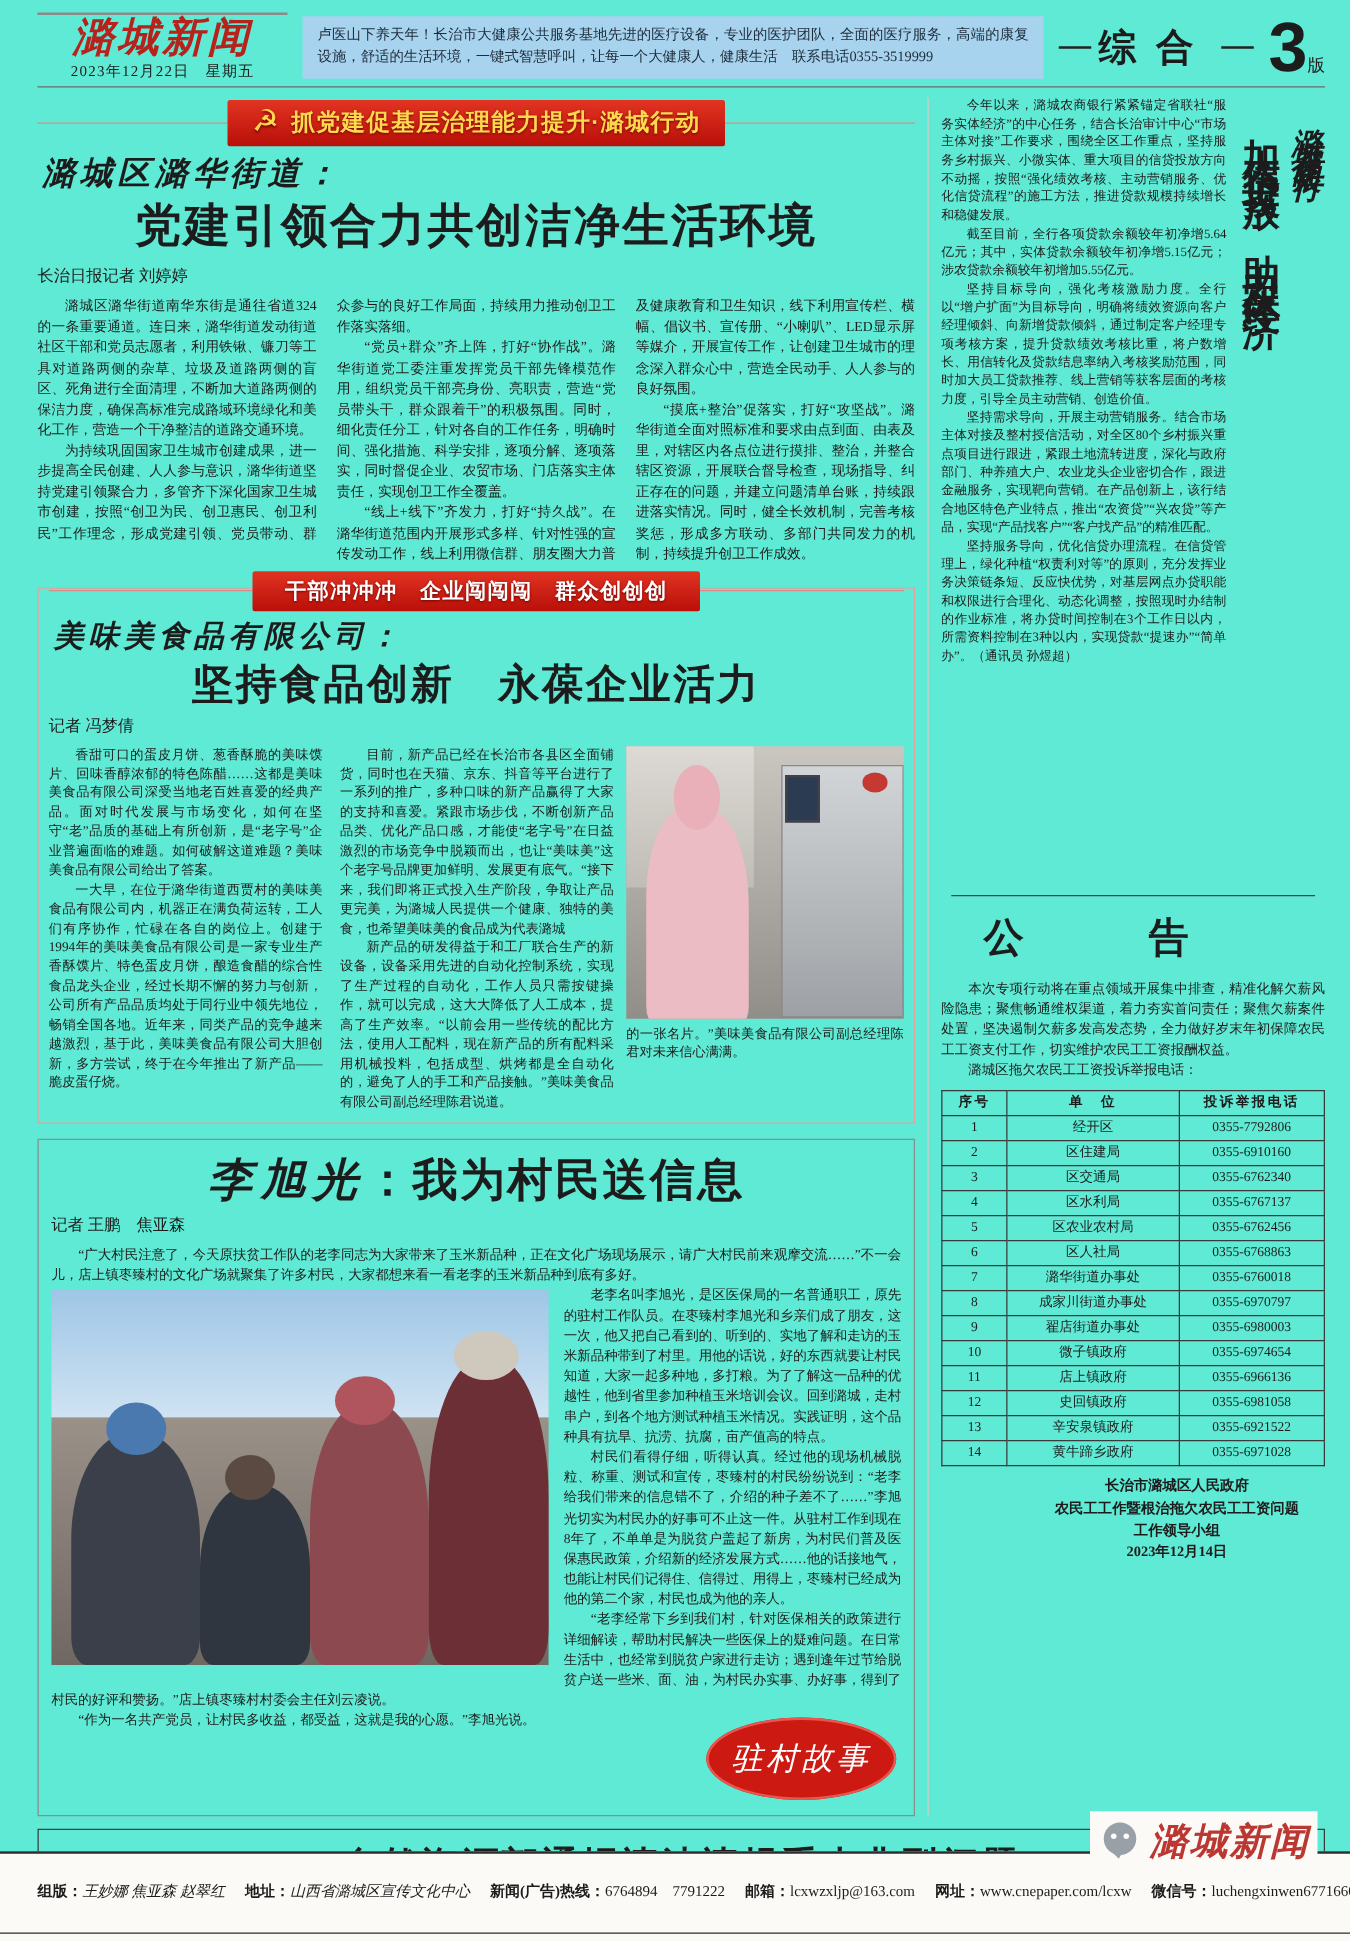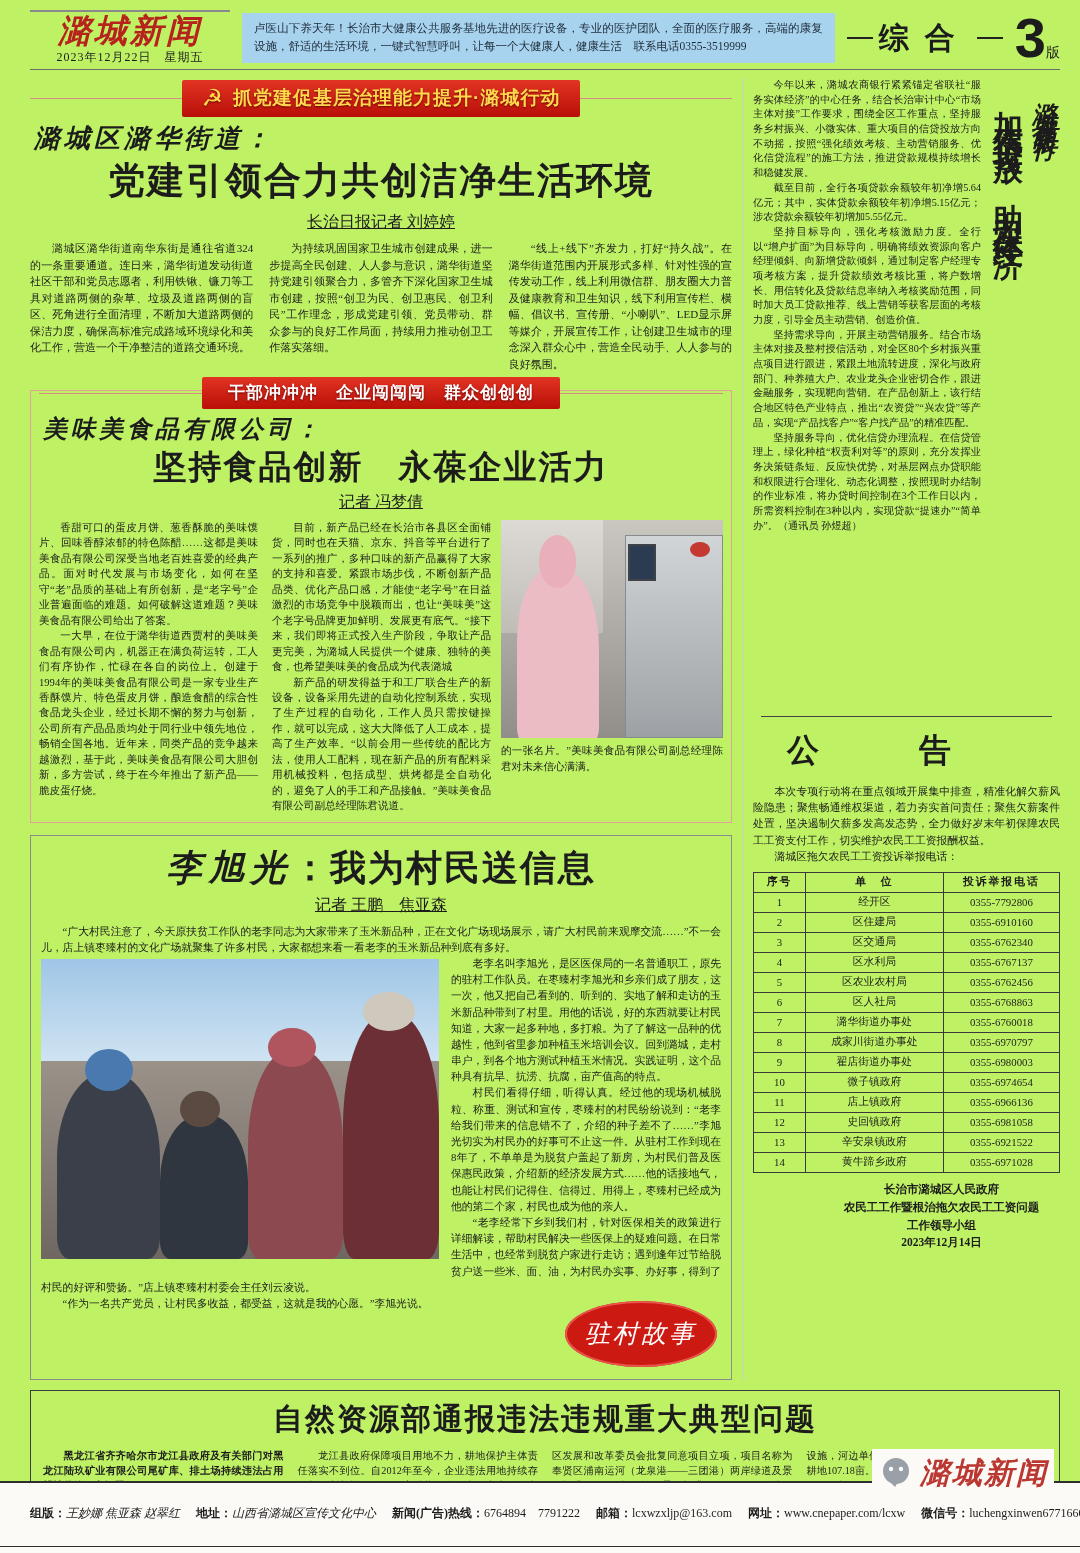--- a/index.html
+++ b/index.html
@@ -1,18 +1,18 @@
 <!DOCTYPE html>
 <html><head>
 <meta charset="utf-8">
 <style>
   * { box-sizing: border-box; margin: 0; padding: 0; }
   html,body { background:#e6e4e0; }
   body { font-family:"Liberation Serif","DejaVu Serif",serif; color:#1c1c1c; }
-  .page { position:relative; width:1080px; height:1553px; margin:0 auto; background:#bef264;
+  .page { position:relative; width:1080px; height:1553px; margin:0 auto; background:#5eead4;
           padding:10px 20px 17px 30px; overflow:hidden; }
 
   
   .masthead { display:flex; align-items:center; gap:12px; height:56px; }
   .logo-block { width:200px; text-align:center; border-top:2px solid #8a8a8a; padding-top:2px; }
   .paper-logo { color:#b5231c; font-size:33px; font-weight:bold; font-style:italic; letter-spacing:3px; line-height:1.05; }
   .date-line { font-size:12px; letter-spacing:1px; margin-top:1px; }
   .ad-box { flex:1; background:#a8d3ee; color:#1d2b3a; font-size:11.5px; line-height:1.55;
             padding:5px 12px; height:50px; display:flex; align-items:center; text-align:justify; }
   .section-block { display:flex; align-items:center; gap:6px; }
@@ -38,21 +38,21 @@
             display:flex; align-items:center; gap:9px; text-shadow:0 1px 2px #6e0500; }
   .banner.small { font-size:17px; color:#fff; padding:4px 26px 5px; }
   .emblem { font-size:24px; line-height:1; color:#ffd84d; }
   .kicker { font-size:26px; font-weight:bold; font-style:italic; letter-spacing:4px; margin:4px 0 0 4px; }
   .headline-big { text-align:center; font-weight:bold; font-family:"Liberation Sans","DejaVu Sans",sans-serif;
                   letter-spacing:2px; }
   .h1 { font-size:37px; margin:0 0 6px; }
   .h2 { font-size:33px; margin:0 0 2px; }
   .h3 { font-size:36px; margin:2px 0 2px; }
   .h3 .script { font-style:italic; font-family:"Liberation Serif",serif; letter-spacing:6px; }
-  .byline { text-align:center; font-size:16px; margin-bottom:7px;text-decoration:underline; }
+  .byline { text-align:left; font-size:13px; margin-bottom:7px; }
 
   
   .cols3 { column-count:3; column-gap:16px; font-size:11px; line-height:1.5; text-align:justify; padding-bottom:6px; }
 
   
   .box2 { border:1px solid #e2a39e; margin-top:12px; padding:0 8px 8px; }
   .box2 .banner-row { margin-top:-14px; }
   .art2-flex { display:flex; gap:10px; }
   .art2-text { width:452px; column-count:2; column-gap:14px; font-size:10.6px; line-height:1.46; text-align:justify; }
   .art2-photo-col { flex:1; }
@@ -151,21 +151,23 @@
             <span>抓党建促基层治理能力提升·潞城行动</span>
           </span>
           <span class="rule"></span>
         </div>
         <div class="kicker">潞城区潞华街道：</div>
         <div class="headline-big h1">党建引领合力共创洁净生活环境</div>
         <div class="byline">长治日报记者 刘婷婷</div>
         <div class="cols3">
           <p>潞城区潞华街道南华东街是通往省道324的一条重要通道。连日来，潞华街道发动街道社区干部和党员志愿者，利用铁锹、镰刀等工具对道路两侧的杂草、垃圾及道路两侧的盲区、死角进行全面清理，不断加大道路两侧的保洁力度，确保高标准完成路域环境绿化和美化工作，营造一个干净整洁的道路交通环境。</p>
           <p>为持续巩固国家卫生城市创建成果，进一步提高全民创建、人人参与意识，潞华街道坚持党建引领聚合力，多管齐下深化国家卫生城市创建，按照“创卫为民、创卫惠民、创卫利民”工作理念，形成党建引领、党员带动、群众参与的良好工作局面，持续用力推动创卫工作落实落细。</p>
+          <p>“党员+群众”齐上阵，打好“协作战”。潞华街道党工委注重发挥党员干部先锋模范作用，组织党员干部亮身份、亮职责，营造“党员带头干，群众跟着干”的积极氛围。同时，细化责任分工，针对各自的工作任务，明确时间、强化措施、科学安排，逐项分解、逐项落实，同时督促企业、农贸市场、门店落实主体责任，实现创卫工作全覆盖。</p>
           <p>“线上+线下”齐发力，打好“持久战”。在潞华街道范围内开展形式多样、针对性强的宣传发动工作，线上利用微信群、朋友圈大力普及健康教育和卫生知识，线下利用宣传栏、横幅、倡议书、宣传册、“小喇叭”、LED显示屏等媒介，开展宣传工作，让创建卫生城市的理念深入群众心中，营造全民动手、人人参与的良好氛围。</p>
+          <p>“摸底+整治”促落实，打好“攻坚战”。潞华街道全面对照标准和要求由点到面、由表及里，对辖区内各点位进行摸排、整治，并整合辖区资源，开展联合督导检查，现场指导、纠正存在的问题，并建立问题清单台账，持续跟进落实情况。同时，健全长效机制，完善考核奖惩，形成多方联动、多部门共同发力的机制，持续提升创卫工作成效。</p>
         </div>
       </section>
 
       <section class="box2">
         <div class="banner-row">
           <span class="rule"></span>
           <span class="banner small">
             <span>干部冲冲冲　企业闯闯闯　群众创创创</span>
           </span>
           <span class="rule"></span>

